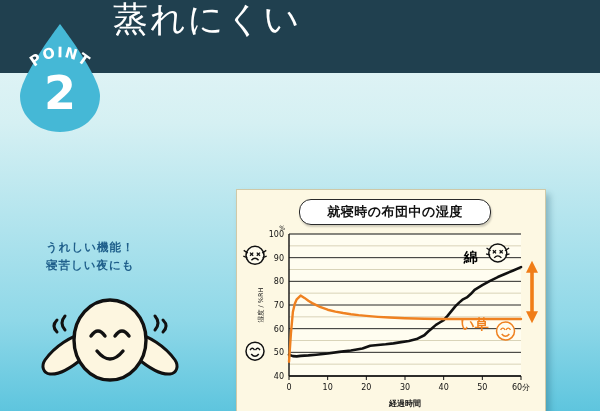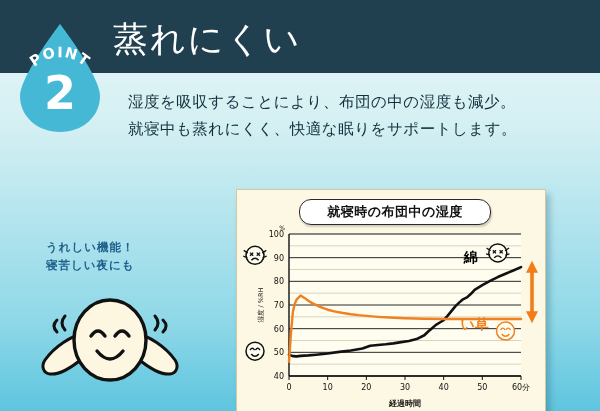--- a/index.html
+++ b/index.html
@@ -12,21 +12,21 @@
     position:relative;width:600px;height:411px;
     background:linear-gradient(180deg,#eaf7f7 0%,#d5f0f3 30%,#8fd8e8 78%,#5ec5de 100%);
     overflow:hidden;
   }
   
   .header-bar{
     position:absolute;left:0;top:0;width:600px;height:73px;
     background:#20404f;
   }
   .header-title{
-    position:absolute;left:113px;top:22px;
+    position:absolute;left:113px;top:2px;
     font-family:"DejaVu Serif","Liberation Serif",serif;
     font-size:35px;color:#ffffff;letter-spacing:2px;
     font-weight:400;line-height:1.0;
     white-space:nowrap;
   }
   
   .droplet-wrap{
     position:absolute;left:14px;top:22px;width:92px;height:112px;
   }
   .droplet{
@@ -118,24 +118,20 @@
       <defs>
         <path id="arcpath" d="M 12 36 A 36 34 0 0 1 80 36" fill="none"></path>
       </defs>
       <text font-family="DejaVu Sans, Liberation Sans, sans-serif" font-size="14.5" font-weight="bold" fill="#ffffff" letter-spacing="1.2">
         <textPath href="#arcpath" startOffset="50%" text-anchor="middle">POINT</textPath>
       </text>
     </svg>
     <div class="point-num">2</div>
   </div>
 
-  <div class="body-copy">
-    <div>湿度を吸収することにより、布団の中の湿度も減少。</div>
-    <div>就寝中も蒸れにくく、快適な眠りをサポートします。</div>
-  </div>
 
   <div class="illus-text">
     <div>うれしい機能！</div>
     <div>寝苦しい夜にも</div>
   </div>
 
   <svg class="mascot" viewBox="0 0 170 95">
 
     <path d="M62 44 C46 48 30 58 20 72 C16 78 18 85 25 86 C34 87 46 80 58 70" fill="#fdf6e0" stroke="#111" stroke-width="3" stroke-linejoin="round"></path>
 

